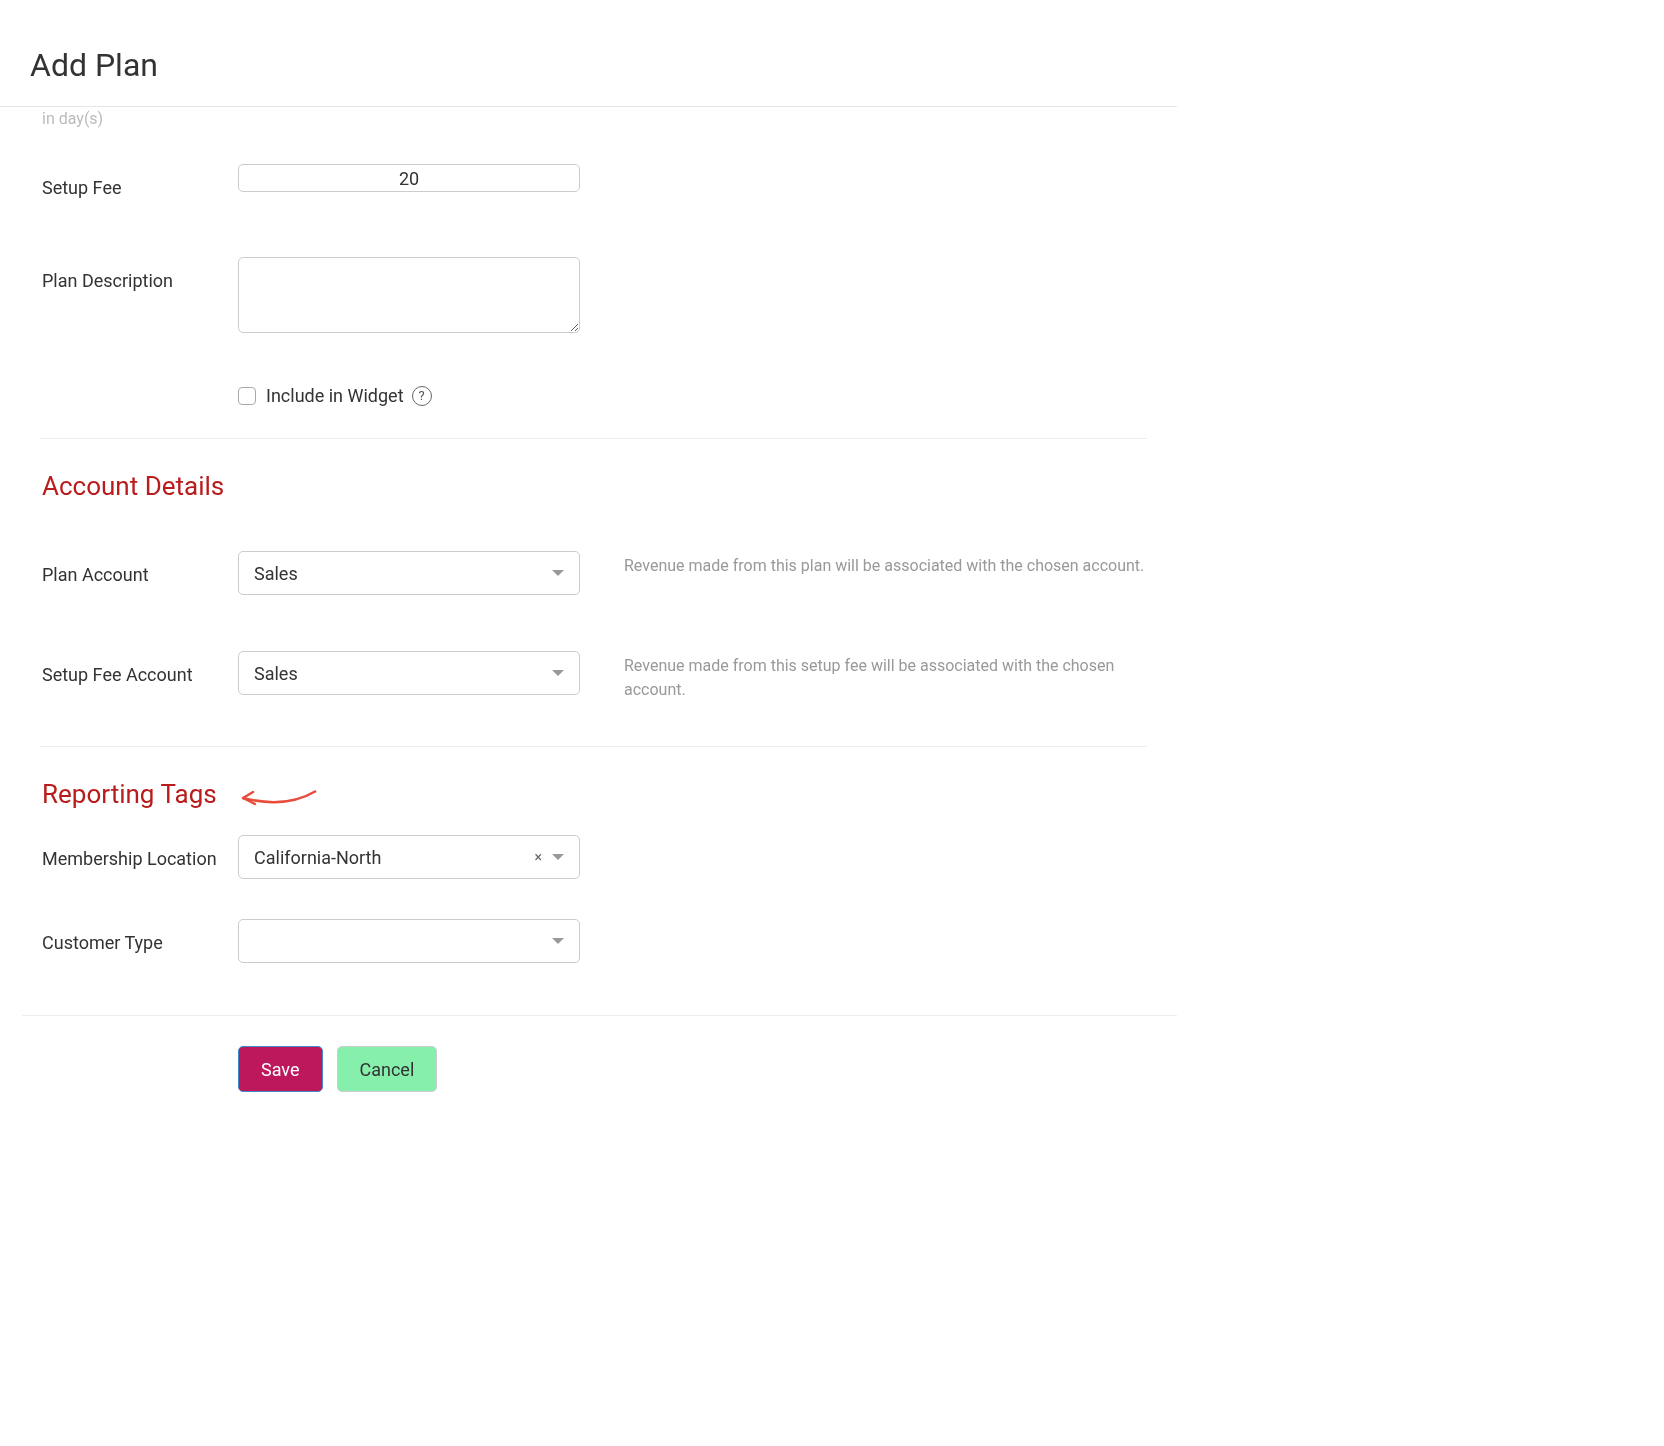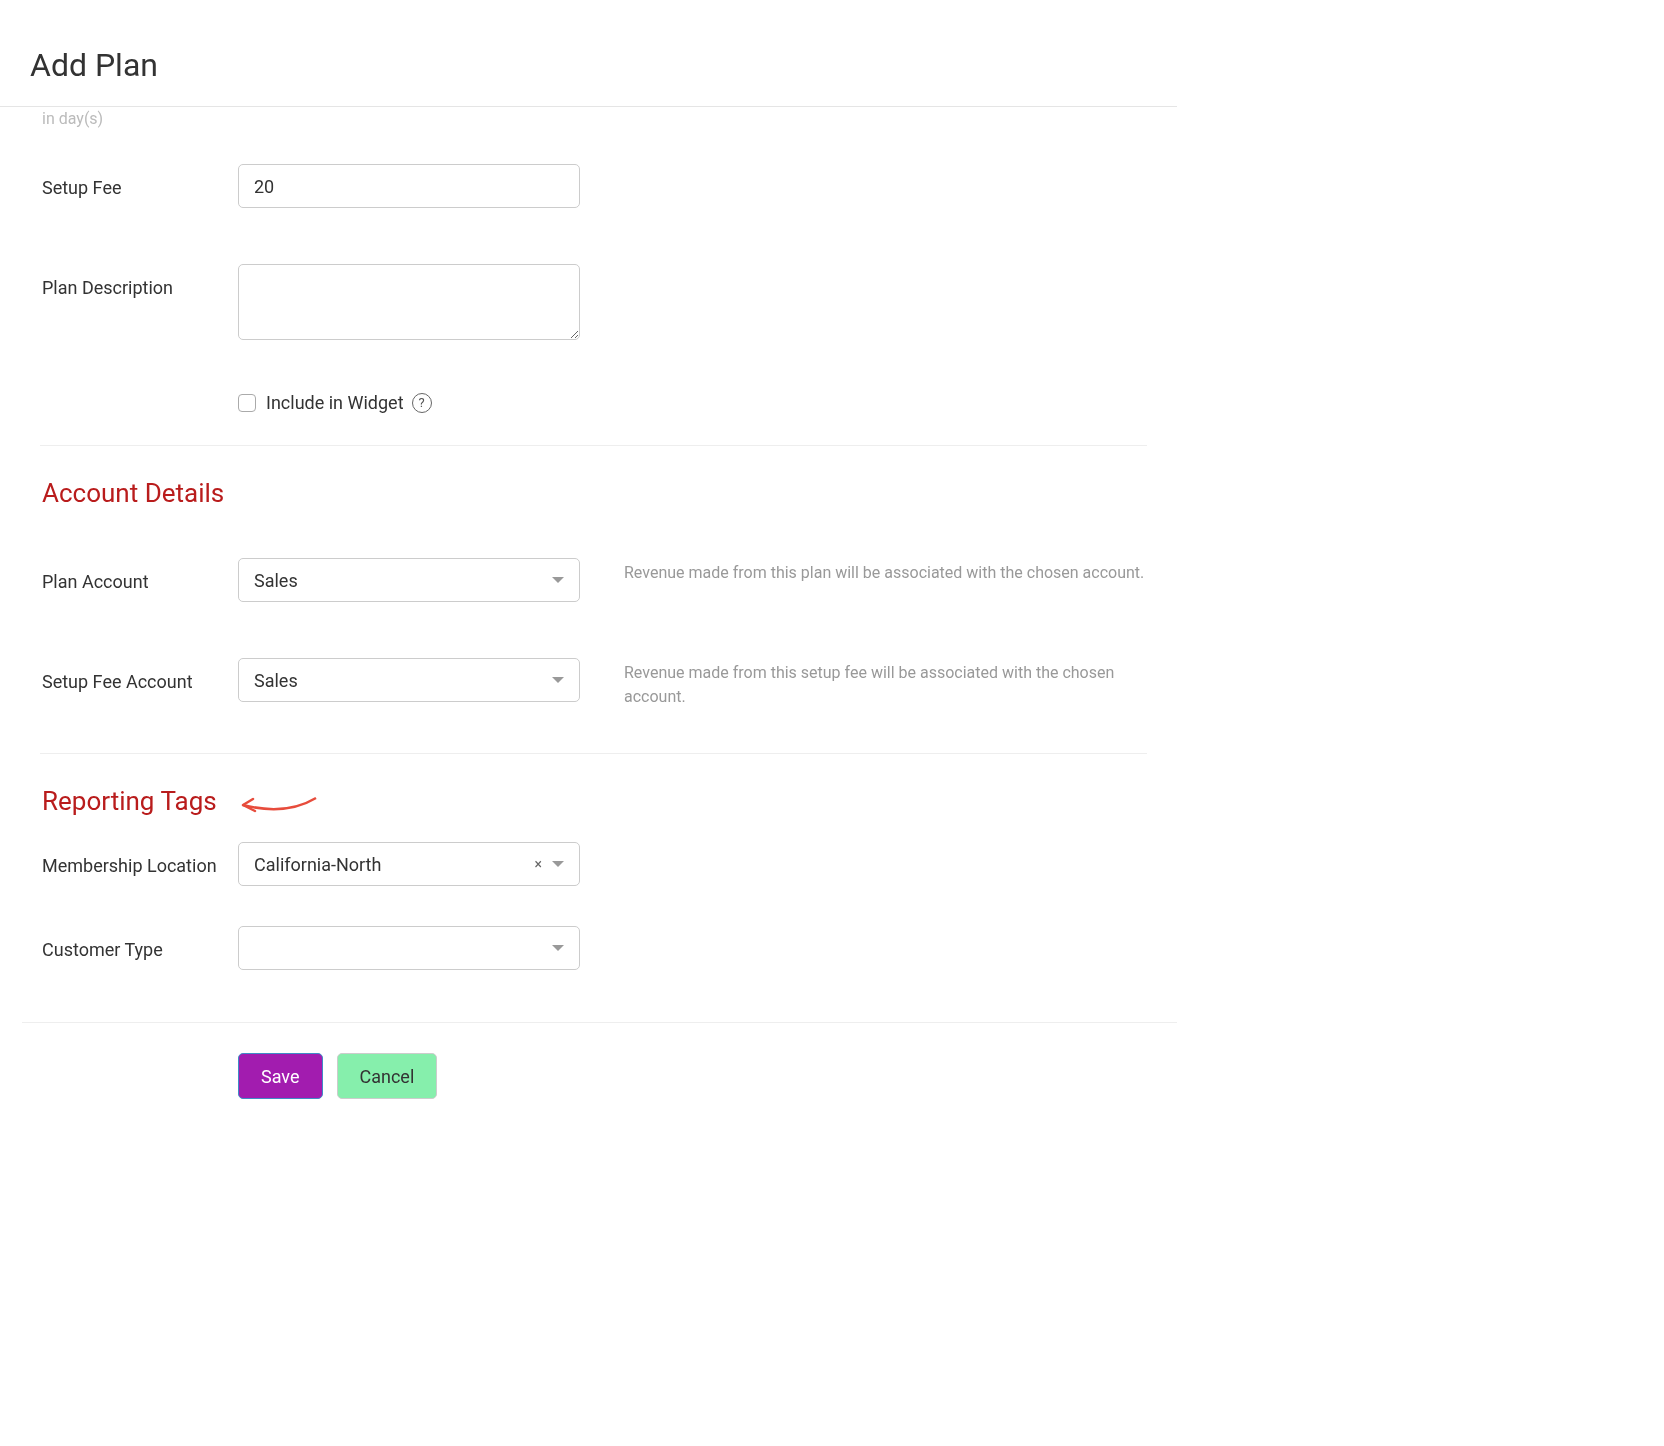--- a/index.html
+++ b/index.html
@@ -65,22 +65,23 @@
   input[type="text"], textarea, .select {
     width: 100%;
     border: 1px solid #ccc;
     border-radius: 5px;
     font-size: 18px;
     color: #333;
     background: #fff;
     font-family: inherit;
   }
   input[type="text"] {
-    height: 44px;
+    height: 28px;
     padding: 0 15px;
+    text-align: center;
   }
   textarea {
     height: 76px;
     padding: 10px 15px;
     resize: both;
   }
   .select {
     height: 44px;
     display: flex;
     align-items: center;
@@ -177,21 +178,21 @@
     padding: 0 22px;
     border-radius: 5px;
     font-size: 18px;
     cursor: pointer;
     display: inline-flex;
     align-items: center;
     justify-content: center;
     font-family: inherit;
   }
   .btn-primary {
-    background: #a21caf;
+    background: #be185d;
     border: 1px solid #3f8cc7;
     color: #fff;
   }
   .btn-secondary {
     background: #86efac;
     border: 1px solid #ccc;
     color: #333;
   }
 </style>
 </head>

